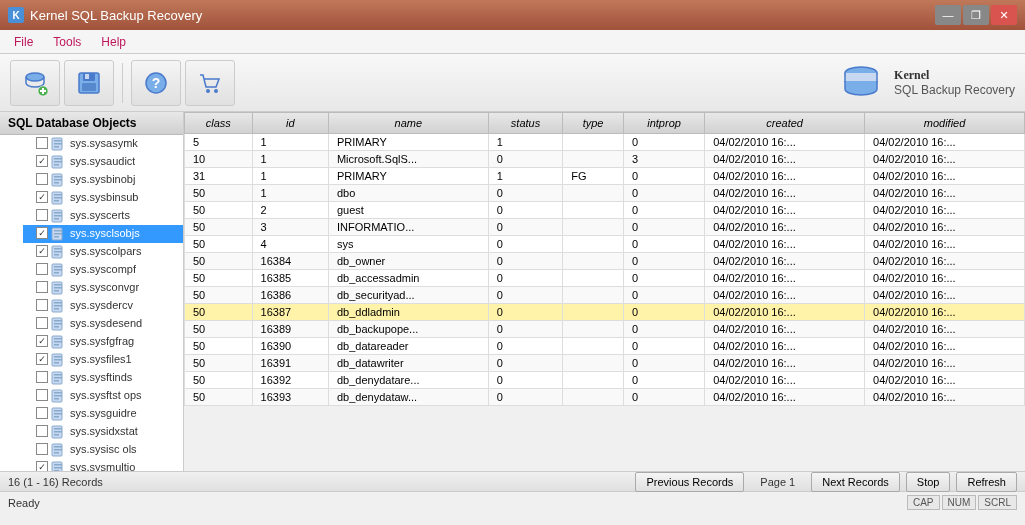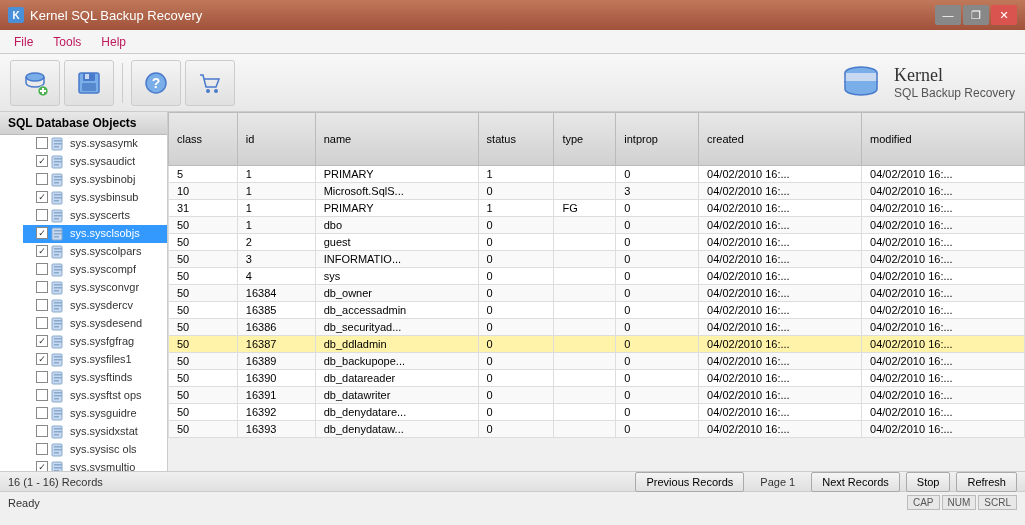--- a/index.html
+++ b/index.html
@@ -68,32 +68,32 @@
 
     
     .logo-area {
       margin-left: auto;
       display: flex;
       align-items: center;
       gap: 8px;
     }
     .logo-icon { width: 50px; height: 46px; display: flex; align-items: center; justify-content: center; }
     .logo-text { display: flex; flex-direction: column; }
-    .logo-text-top { font-size: 18px; font-weight: normal; color: #333; font-family: serif; }
+    .logo-text-top { font-size: 12px; font-weight: bold; color: #333; font-family: serif; }
     .logo-text-bottom { font-size: 12px; color: #555; }
 
     
     .main-content {
       display: flex;
       height: calc(525px - 30px - 24px - 58px - 26px - 28px);
     }
 
     
     .sidebar {
-      width: 168px;
+      width: 184px;
       background: #fff;
       border-right: 1px solid #ccc;
       overflow-y: auto;
       overflow-x: hidden;
     }
     .sidebar-header {
       background: linear-gradient(to bottom, #e8e8e8, #d0d0d0);
       padding: 4px 8px;
       font-weight: bold;
       font-size: 12px;
@@ -150,26 +150,27 @@
       width: 100%;
       border-collapse: collapse;
       font-size: 11px;
     }
     thead tr {
       background: linear-gradient(to bottom, #e8e8e8, #d0d0d0);
       position: sticky;
       top: 0;
     }
     th {
-      padding: 20px 8px;
+      padding: 4px 8px;
       border: 1px solid #bbb;
-      text-align: left;
+      text-align: center;
       font-weight: normal;
       white-space: nowrap;
       font-size: 11px;
+      font-style: italic;
     }
     td {
       padding: 2px 8px;
       border: 1px solid #ddd;
       white-space: nowrap;
       font-size: 11px;
     }
     tr:nth-child(even) td { background: #f9f9f9; }
     tr:nth-child(odd) td { background: #ffffff; }
     tr.highlighted td { background: #fff3aa; }

